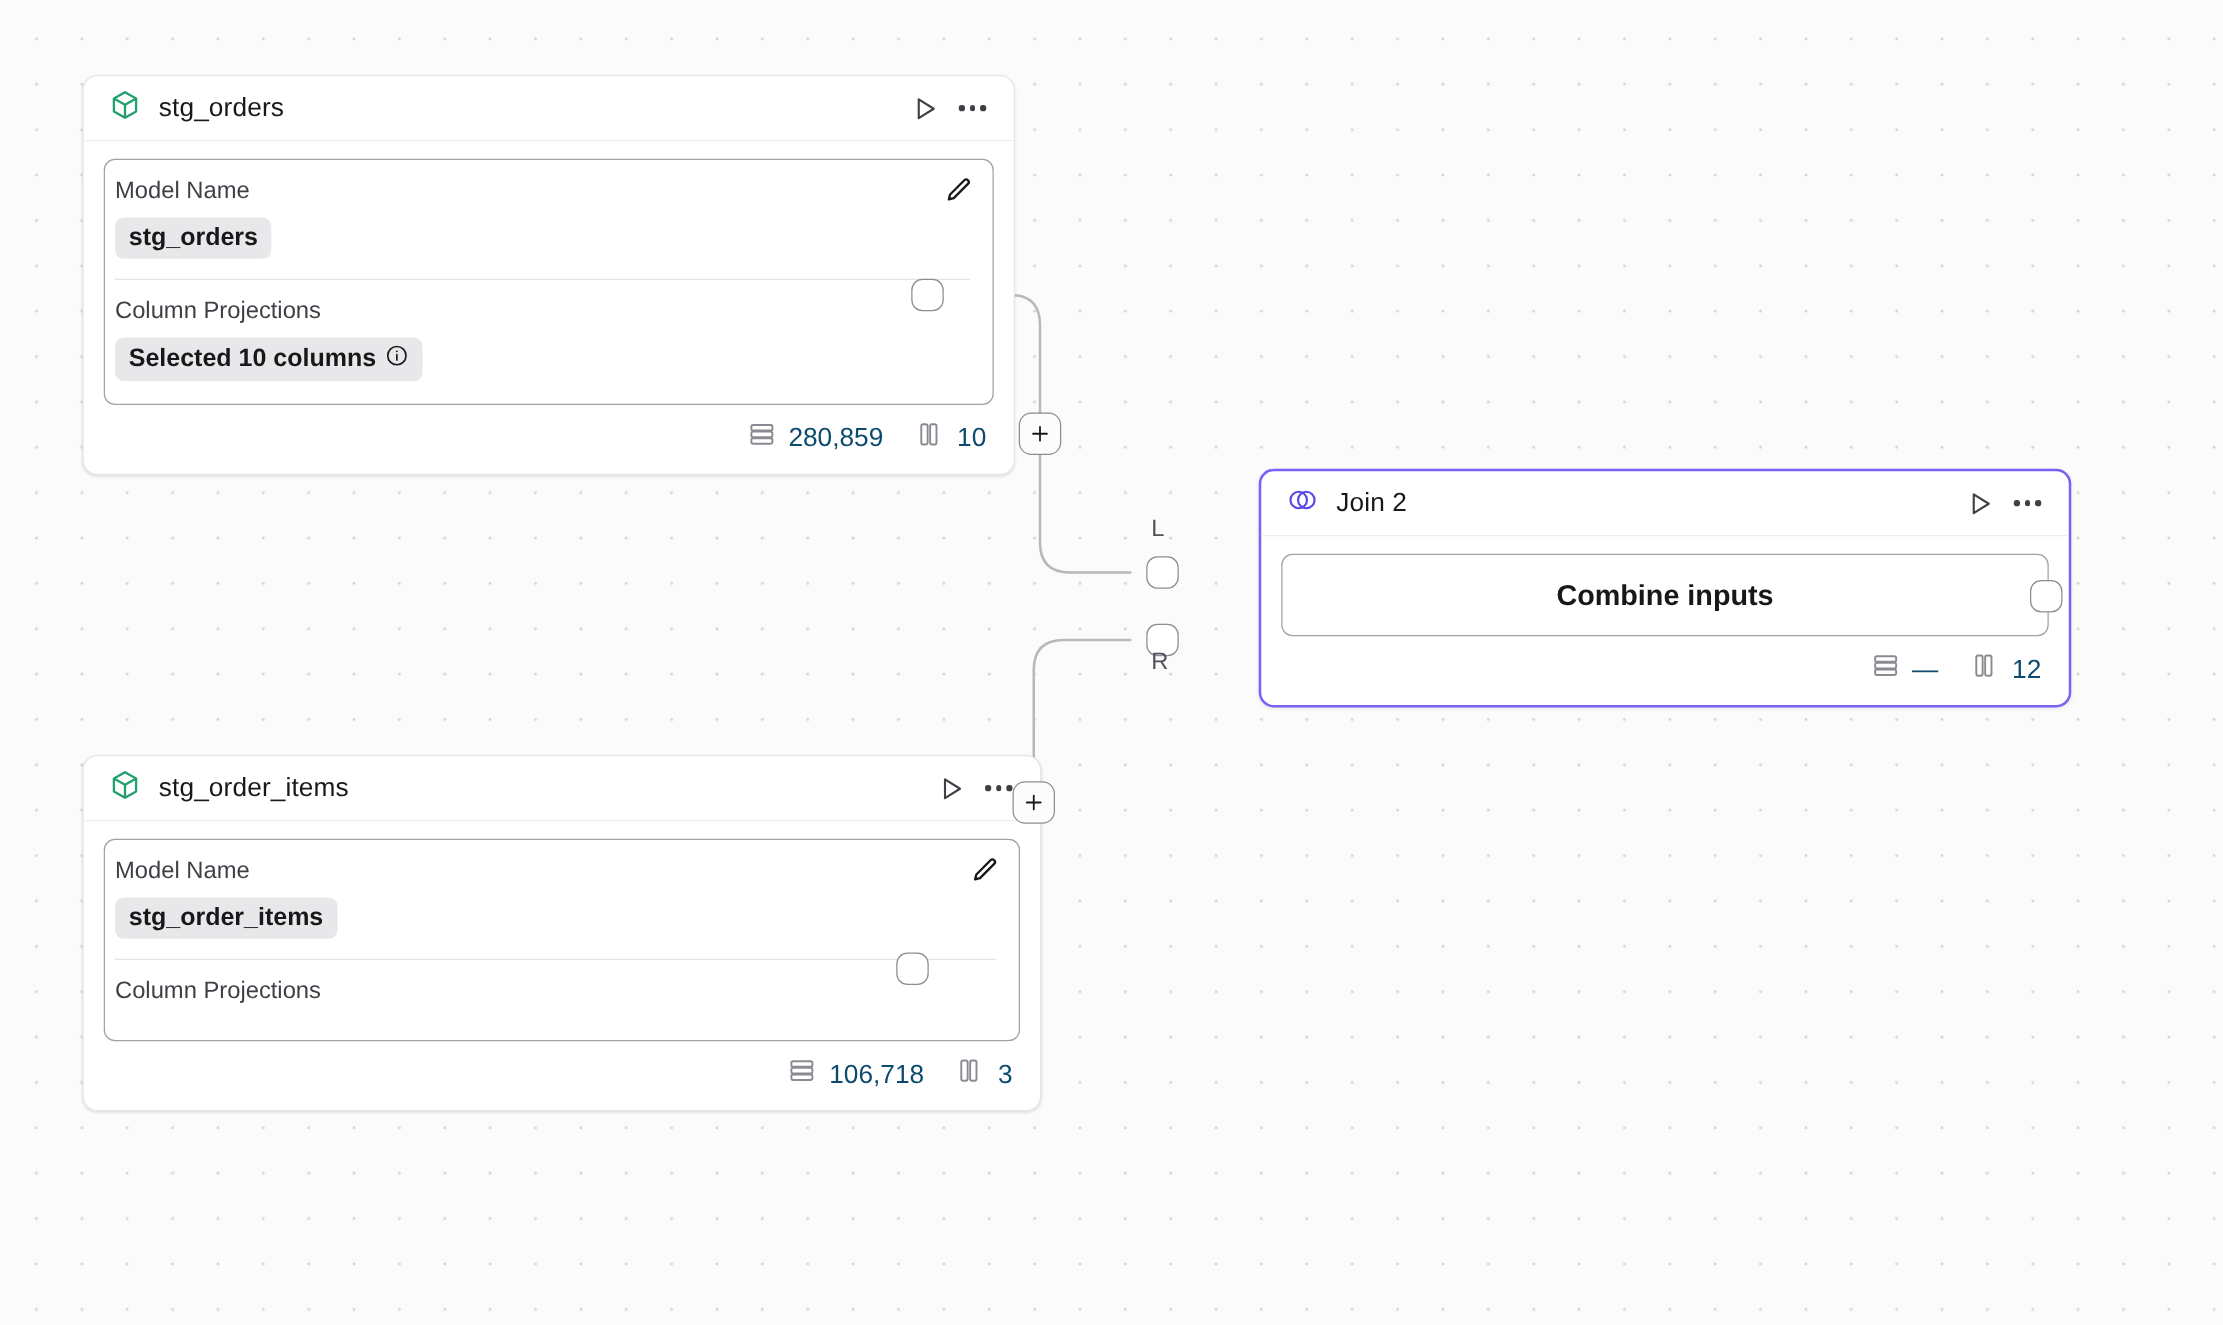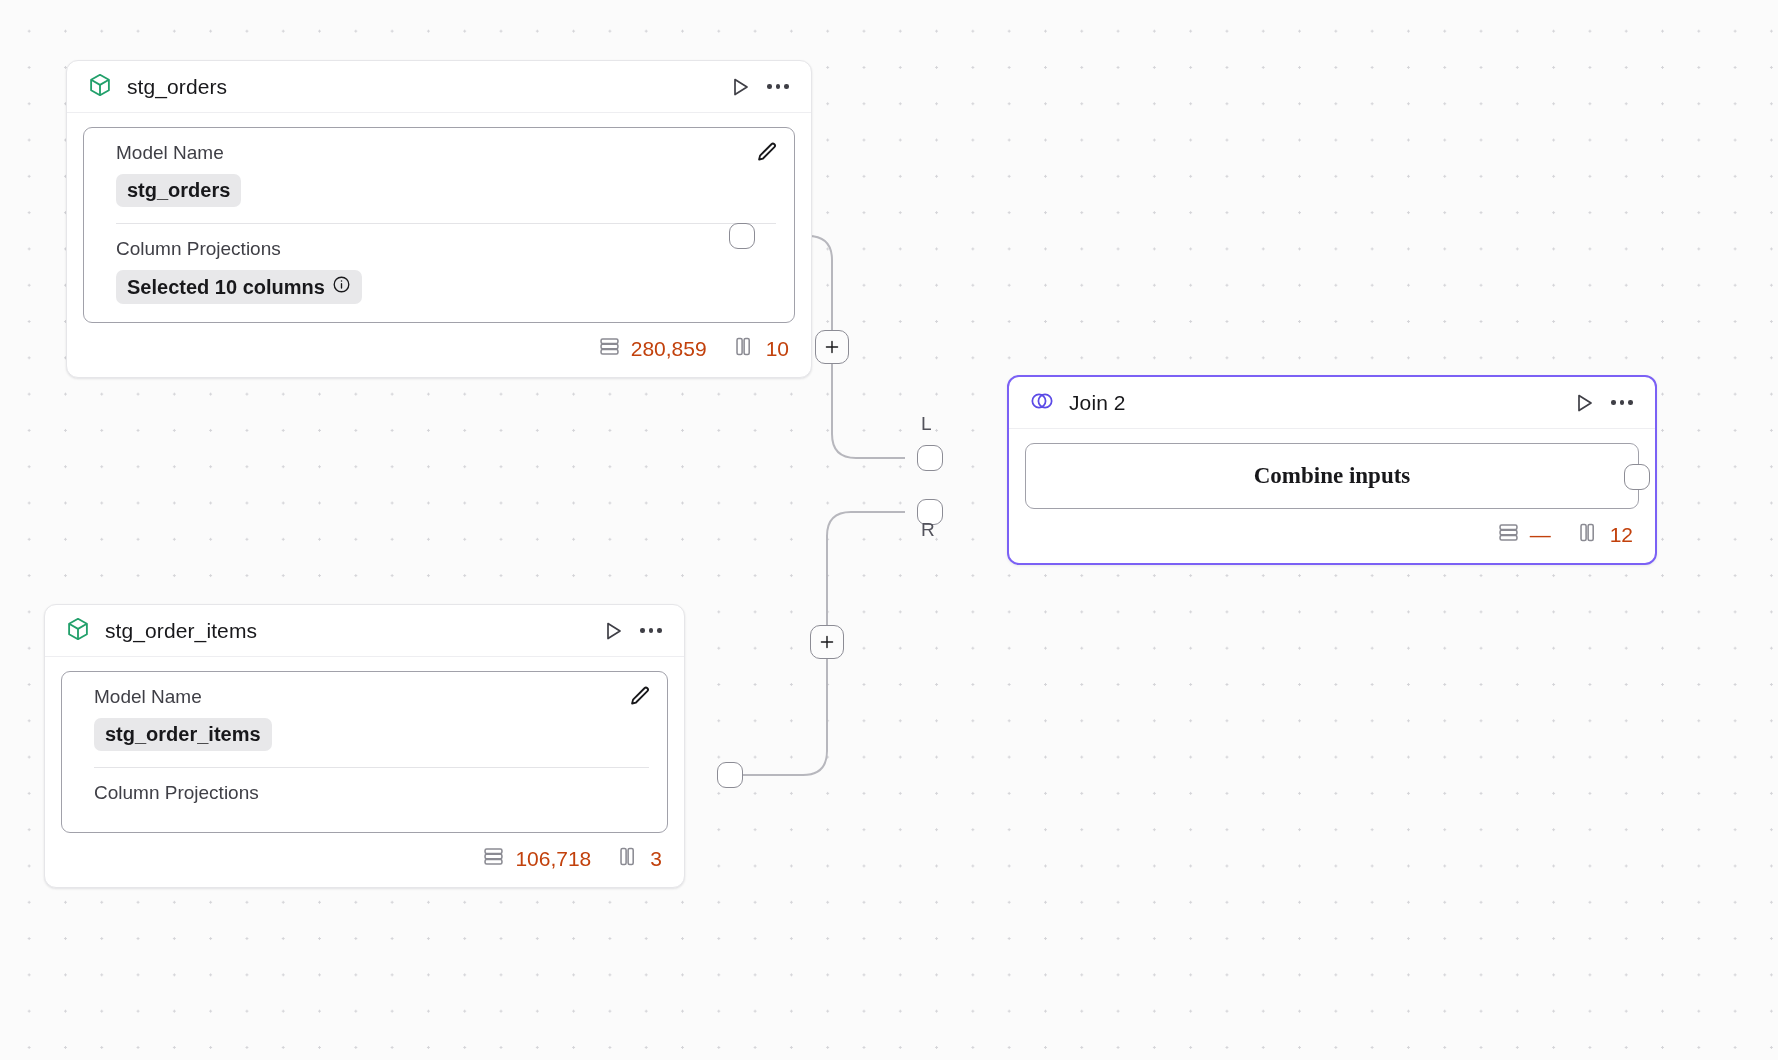--- a/index.html
+++ b/index.html
@@ -81,21 +81,21 @@
     width: 4.5px; height: 4.5px; border-radius: 50%;
     background: #3f3f46; display:block;
   }
 
   
   .node-body { padding: 14px 16px 0 16px; }
 
   .inner-panel {
     border: 1px solid #a1a1aa;
     border-radius: 9px;
-    padding: 14px 18px 18px 32px;
+    padding: 14px 18px 18px 8px;
     position: relative;
     background: #fff;
   }
 
   .panel-row-label {
     font-size: 19px;
     color: #3f3f46;
     margin-bottom: 10px;
   }
 
@@ -126,21 +126,21 @@
   }
 
   
   .node-footer {
     display: flex;
     align-items: center;
     justify-content: flex-end;
     gap: 10px;
     padding: 12px 22px 14px 16px;
     font-size: 21px;
-    color: #c2410c;
+    color: #0c4a6e;
   }
   .stat {
     display: inline-flex;
     align-items: center;
     gap: 10px;
   }
   .stat + .stat { margin-left: 16px; }
 
   
   .combine-btn {
@@ -148,21 +148,21 @@
     align-items: center;
     justify-content: center;
     height: 66px;
     border: 1px solid #a1a1aa;
     border-radius: 9px;
     background: #fff;
     font-size: 23px;
     font-weight: bold;
     color: #18181b;
     cursor: pointer;
-    font-family: Liberation Serif, serif;
+    font-family: Liberation Sans, sans-serif;
     width: 100%;
   }
 
   
   .port {
     position: absolute;
     width: 26px;
     height: 26px;
     border: 1.6px solid #8c8c95;
     border-radius: 9px;
@@ -280,21 +280,21 @@
             <rect x="11.6" y="3.6" width="5.3" height="16.8" rx="1.6"></rect>
           </svg>
         </span>
         <span>10</span>
       </span>
     </div>
   </div>
 
   <div class="port" style="left:729px; top:223px;"></div>
 
-  <div class="node" style="left:44px; top:604px; width:641px;">
+  <div class="node" style="left:66px; top:604px; width:767px;">
 
     <div class="node-header">
       <span class="node-icon">
         <svg width="26" height="26" viewBox="0 0 24 24" fill="none" stroke="#22a06b" stroke-width="1.7" stroke-linejoin="round">
           <path d="M12 2.6 20.2 7.2v9.6L12 21.4 3.8 16.8V7.2Z"></path>
           <path d="M3.8 7.2 12 11.9l8.2-4.7"></path>
           <path d="M12 11.9v9.5"></path>
         </svg>
       </span>
       <span class="node-title">stg_order_items</span>

